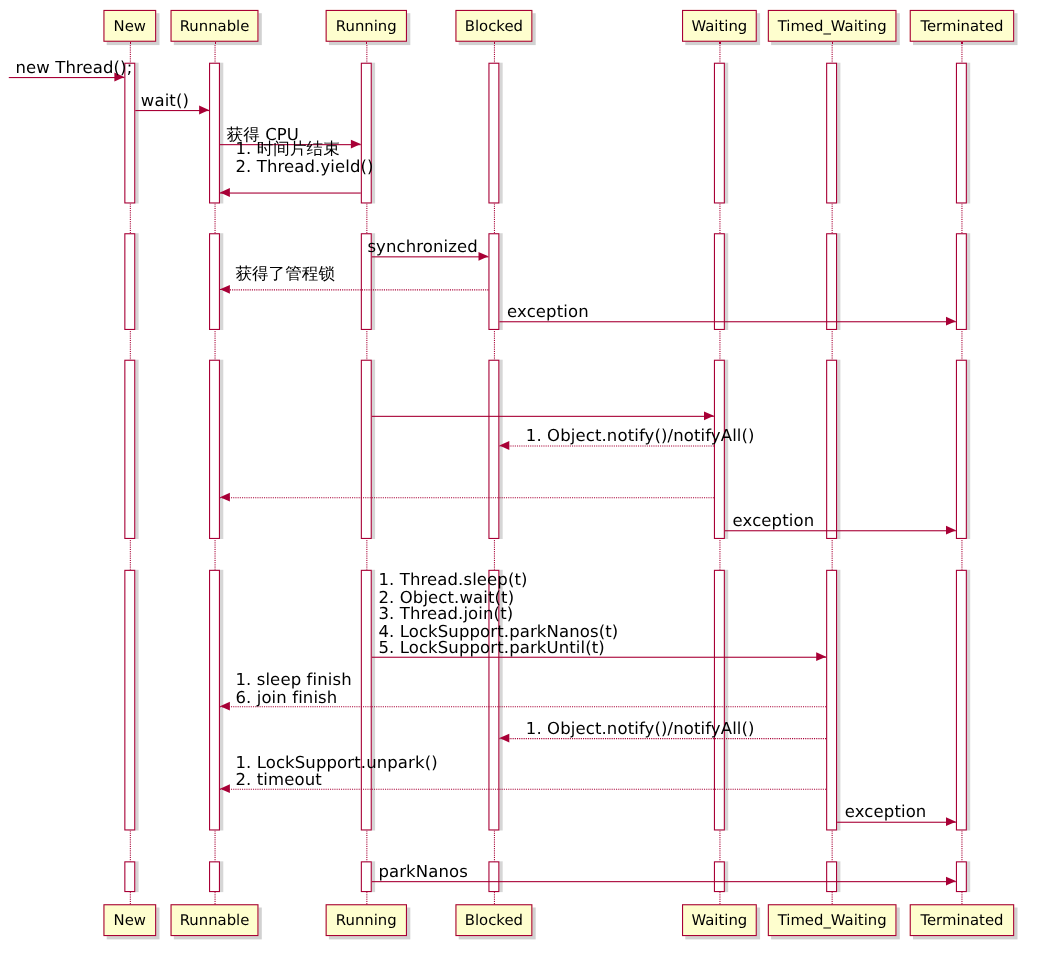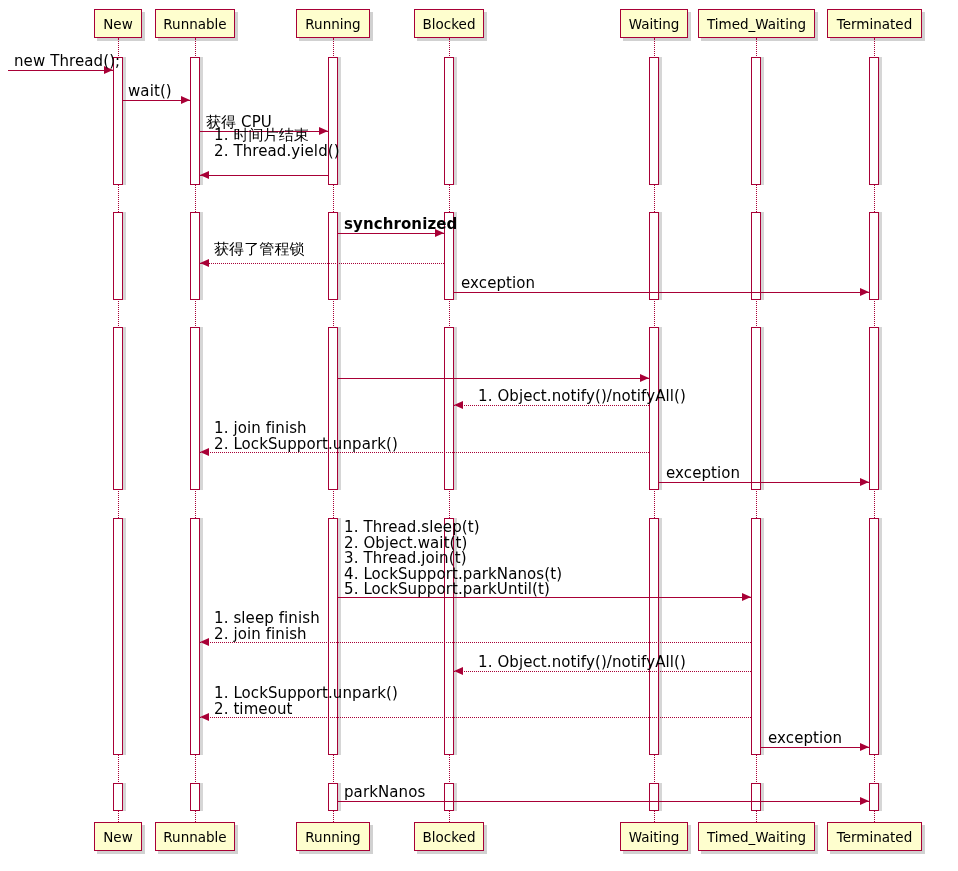--- a/index.html
+++ b/index.html
@@ -150,50 +150,48 @@
     <div class="msg-label" style="left: 128px; top: 84px;">wait()</div>
     <div class="msg-line" style="left: 200px; top: 131px; width: 128px;"></div>
     <div class="arrowhead right" style="left: 319px; top: 127px;"></div>
     <div class="msg-label" style="left: 206px; top: 115px; text-align: center;">获得 CPU</div>
     <div class="msg-line" style="left: 200px; top: 175px; width: 128px;"></div>
     <div class="arrowhead left" style="left: 200px; top: 171px;"></div>
     <div class="msg-label" style="left: 214px; top: 128px;">1. 时间片结束
 2. Thread.yield()</div>
     <div class="msg-line" style="left: 338px; top: 233px; width: 106px;"></div>
     <div class="arrowhead right" style="left: 435px; top: 229px;"></div>
-    <div class="msg-label" style="left: 344px; top: 217px; font-weight: bold;">synchronized</div>
+    <div class="msg-label" style="left: 334px; top: 217px;">synchronized</div>
     <div class="msg-line dotted" style="left: 200px; top: 263px; width: 244px;"></div>
     <div class="arrowhead left" style="left: 200px; top: 259px;"></div>
     <div class="msg-label" style="left: 214px; top: 242px;">获得了管程锁</div>
     <div class="msg-line" style="left: 454px; top: 292px; width: 415px;"></div>
     <div class="arrowhead right" style="left: 860px; top: 288px;"></div>
     <div class="msg-label" style="left: 461px; top: 276px;">exception</div>
     <div class="msg-line" style="left: 338px; top: 378px; width: 311px;"></div>
     <div class="arrowhead right" style="left: 640px; top: 374px;"></div>
     <div class="msg-line dotted" style="left: 454px; top: 405px; width: 195px;"></div>
     <div class="arrowhead left" style="left: 454px; top: 401px;"></div>
     <div class="msg-label" style="left: 478px; top: 389px;">1. Object.notify()/notifyAll()</div>
     <div class="msg-line dotted" style="left: 200px; top: 452px; width: 449px;"></div>
     <div class="arrowhead left" style="left: 200px; top: 448px;"></div>
-    <div class="msg-label" style="left: 214px; top: 421px;">1. join finish
-2. LockSupport.unpark()</div>
     <div class="msg-line" style="left: 659px; top: 482px; width: 210px;"></div>
     <div class="arrowhead right" style="left: 860px; top: 478px;"></div>
     <div class="msg-label" style="left: 666px; top: 466px;">exception</div>
     <div class="msg-line" style="left: 338px; top: 597px; width: 413px;"></div>
     <div class="arrowhead right" style="left: 742px; top: 593px;"></div>
     <div class="msg-label" style="left: 344px; top: 520px;">1. Thread.sleep(t)
 2. Object.wait(t)
 3. Thread.join(t)
 4. LockSupport.parkNanos(t)
 5. LockSupport.parkUntil(t)</div>
     <div class="msg-line dotted" style="left: 200px; top: 642px; width: 551px;"></div>
     <div class="arrowhead left" style="left: 200px; top: 638px;"></div>
     <div class="msg-label" style="left: 214px; top: 611px;">1. sleep finish
-2. join finish</div>
+6. join finish</div>
     <div class="msg-line dotted" style="left: 454px; top: 671px; width: 297px;"></div>
     <div class="arrowhead left" style="left: 454px; top: 667px;"></div>
     <div class="msg-label" style="left: 478px; top: 655px;">1. Object.notify()/notifyAll()</div>
     <div class="msg-line dotted" style="left: 200px; top: 717px; width: 551px;"></div>
     <div class="arrowhead left" style="left: 200px; top: 713px;"></div>
     <div class="msg-label" style="left: 214px; top: 686px;">1. LockSupport.unpark()
 2. timeout</div>
     <div class="msg-line" style="left: 761px; top: 747px; width: 108px;"></div>
     <div class="arrowhead right" style="left: 860px; top: 743px;"></div>
     <div class="msg-label" style="left: 768px; top: 731px;">exception</div>

